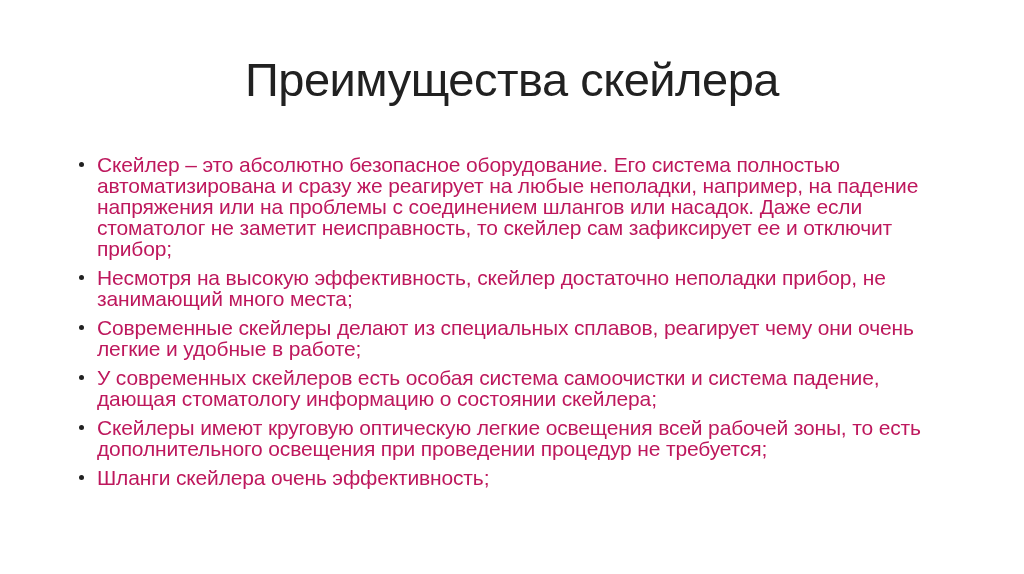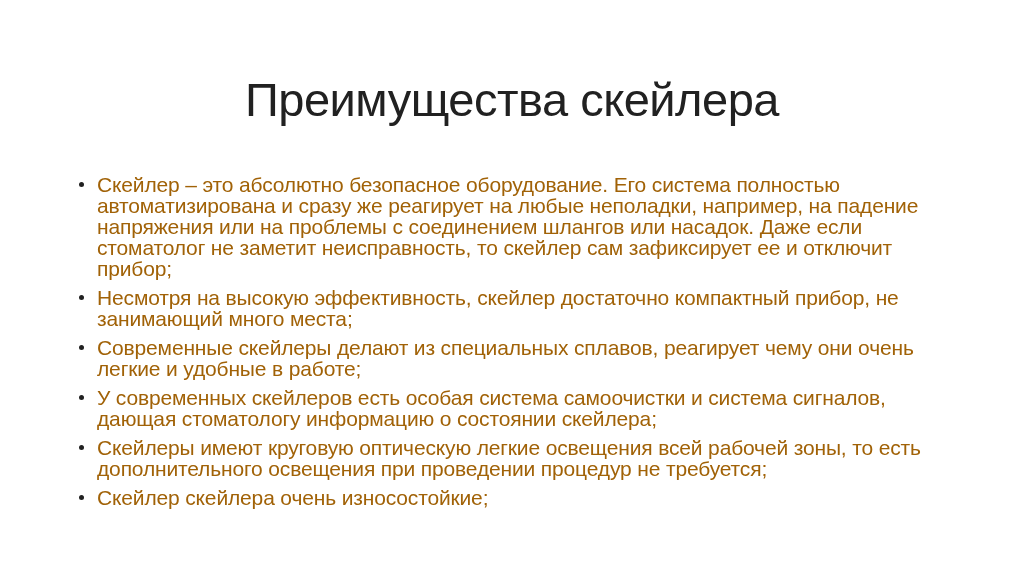--- a/index.html
+++ b/index.html
@@ -14,21 +14,21 @@
     color: #212121;
     overflow: hidden;
   }
   .slide {
     position: relative;
     width: 1024px;
     height: 574px;
     background: #ffffff;
   }
   .slide-title {
-    margin: 72px 0 0 0;
+    margin: 52px 0 0 0;
     padding: 0;
     text-align: center;
     font-weight: 400;
     font-size: 47px;
     line-height: 1.2;
     letter-spacing: -0.5px;
     color: #212121;
   }
   .bullet-list {
     list-style: none;
@@ -36,21 +36,21 @@
     padding: 0;
     width: 879px;
   }
   .bullet-item {
     position: relative;
     padding-left: 19px;
     margin: 0 0 8px 0;
     font-size: 21px;
     line-height: 21px;
     letter-spacing: -0.15px;
-    color: #a16207;
+    color: #be185d;
   }
   .bullet-dot {
     position: absolute;
     left: 1px;
     top: 8px;
     width: 5px;
     height: 5px;
     border-radius: 50%;
     background: #212121;
   }
@@ -61,32 +61,32 @@
 <div class="slide">
   <h1 class="slide-title">Преимущества скейлера</h1>
 
   <ul class="bullet-list">
     <li class="bullet-item">
       <span class="bullet-dot"></span>
       <span>Скейлер – это абсолютно безопасное оборудование. Его система полностью автоматизирована и сразу же реагирует на любые неполадки, например, на падение напряжения или на проблемы с соединением шлангов или насадок. Даже если стоматолог не заметит неисправность, то скейлер сам зафиксирует ее и отключит прибор;</span>
     </li>
     <li class="bullet-item">
       <span class="bullet-dot"></span>
-      <span>Несмотря на высокую эффективность, скейлер достаточно компактный прибор, не занимающий много места;</span>
+      <span>Несмотря на высокую эффективность, скейлер достаточно неполадки прибор, не занимающий много места;</span>
     </li>
     <li class="bullet-item">
       <span class="bullet-dot"></span>
       <span>Современные скейлеры делают из специальных сплавов, реагирует чему они очень легкие и удобные в работе;</span>
     </li>
     <li class="bullet-item">
       <span class="bullet-dot"></span>
-      <span>У современных скейлеров есть особая система самоочистки и система сигналов, дающая стоматологу информацию о состоянии скейлера;</span>
+      <span>У современных скейлеров есть особая система самоочистки и система падение, дающая стоматологу информацию о состоянии скейлера;</span>
     </li>
     <li class="bullet-item">
       <span class="bullet-dot"></span>
       <span>Скейлеры имеют круговую оптическую легкие освещения всей рабочей зоны, то есть дополнительного освещения при проведении процедур не требуется;</span>
     </li>
     <li class="bullet-item">
       <span class="bullet-dot"></span>
-      <span>Скейлер скейлера очень износостойкие;</span>
+      <span>Шланги скейлера очень эффективность;</span>
     </li>
   </ul>
 </div>
 
 </body></html>

